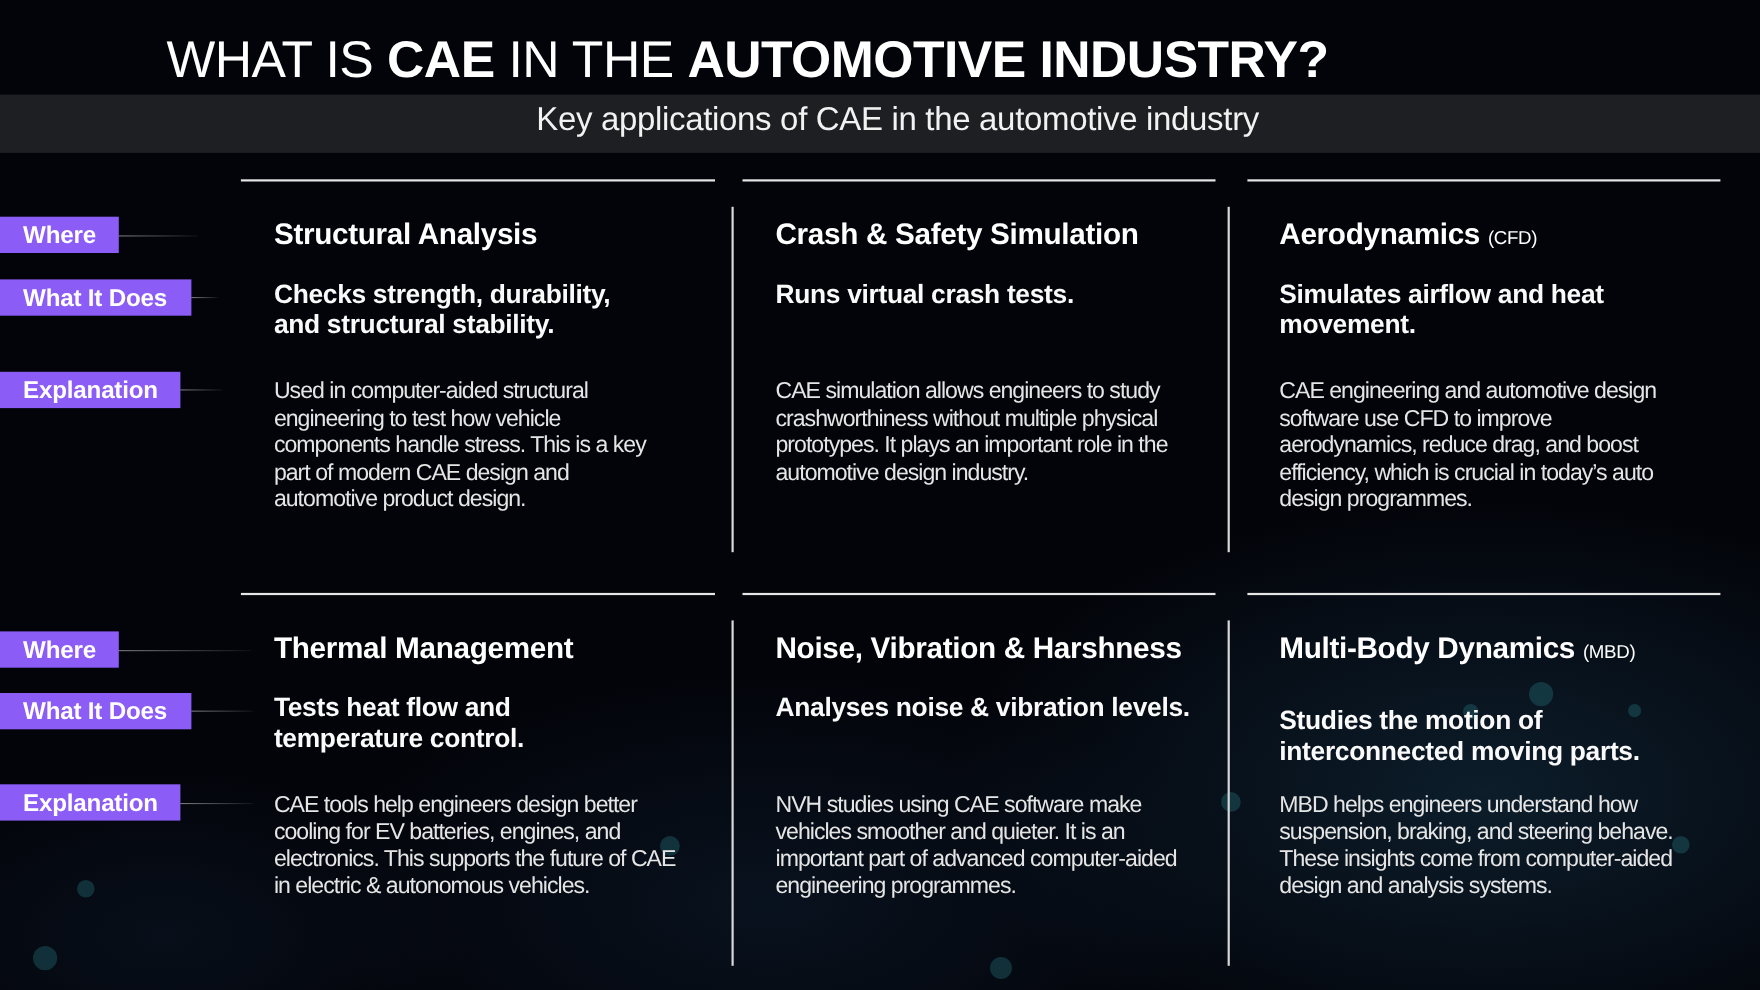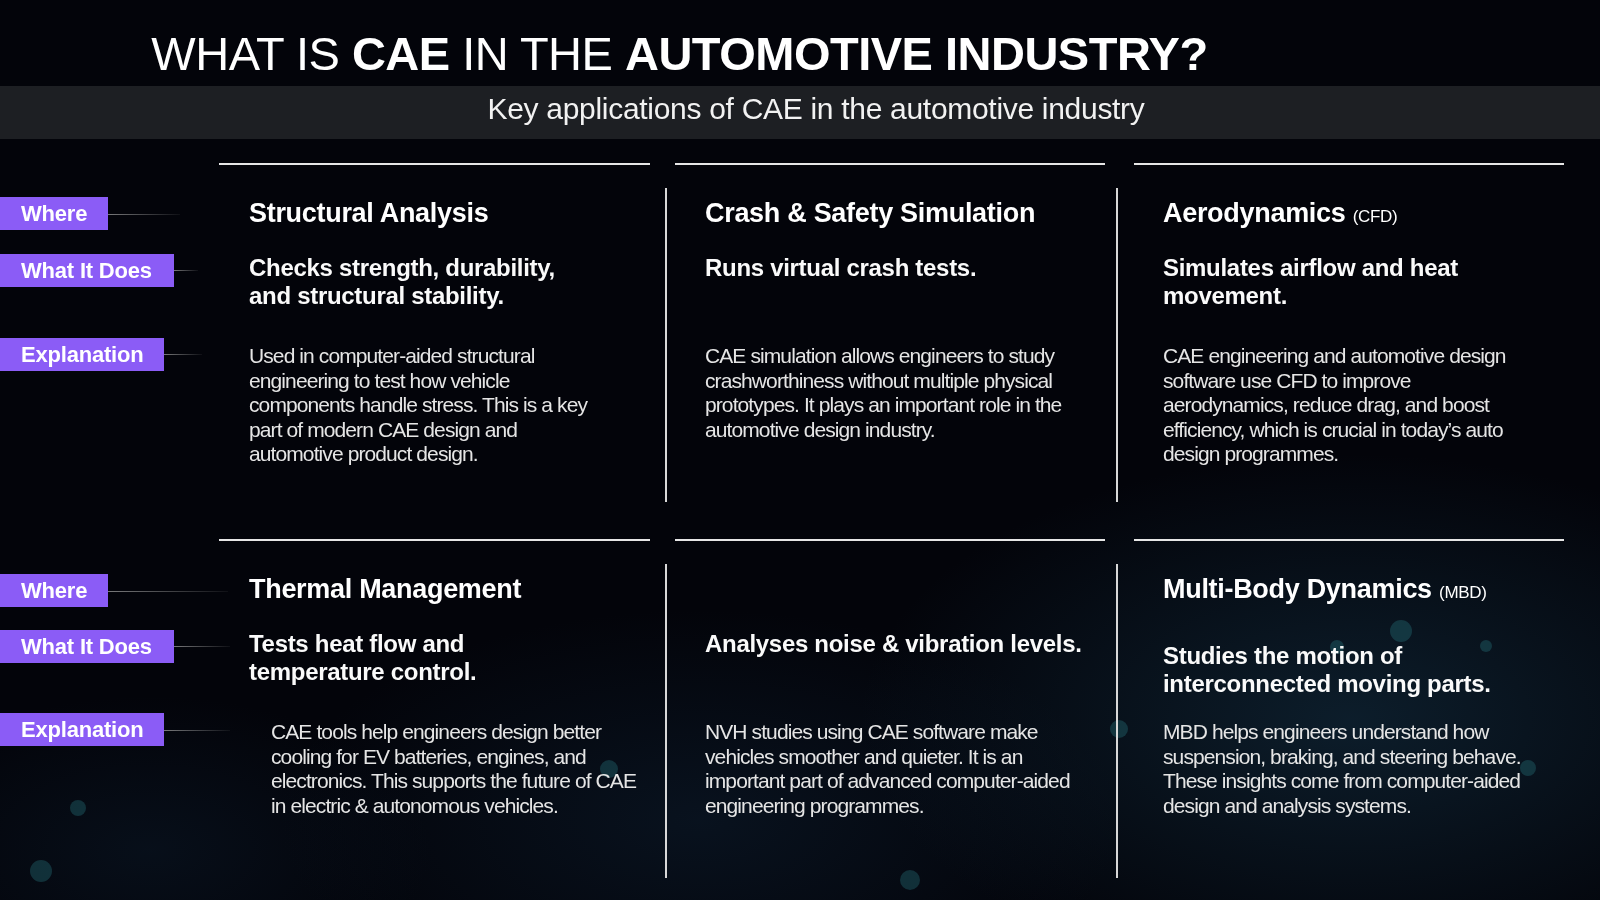--- a/index.html
+++ b/index.html
@@ -122,25 +122,25 @@
 
 <div class="card" style="left:1163px;top:198px;">
   <div class="card-title"><span>Aerodynamics</span> <span class="abbr">(CFD)</span></div>
   <div class="card-does" style="top:56px;width:320px;">Simulates airflow and heat movement.</div>
   <div class="card-expl" style="top:146px;width:362px;">CAE engineering and automotive design software use CFD to improve aerodynamics, reduce drag, and boost efficiency, which is crucial in today’s auto design programmes.</div>
 </div>
 
 <div class="card" style="left:249px;top:574px;">
   <div class="card-title"><span>Thermal Management</span></div>
   <div class="card-does" style="top:56px;width:260px;">Tests heat flow and temperature control.</div>
-  <div class="card-expl" style="top:146px;width:382px;margin-left:22px;">CAE tools help engineers design better cooling for EV batteries, engines, and electronics. This supports the future of CAE in electric &amp; autonomous vehicles.</div>
+  <div class="card-expl" style="top:146px;width:382px;">CAE tools help engineers design better cooling for EV batteries, engines, and electronics. This supports the future of CAE in electric &amp; autonomous vehicles.</div>
 </div>
 
 <div class="card" style="left:705px;top:574px;">
-  <div class="card-title"></div>
+  <div class="card-title"><span>Noise, Vibration &amp; Harshness</span></div>
   <div class="card-does" style="top:56px;width:400px;">Analyses noise &amp; vibration levels.</div>
   <div class="card-expl" style="top:146px;width:376px;">NVH studies using CAE software make vehicles smoother and quieter. It is an important part of advanced computer-aided engineering programmes.</div>
 </div>
 
 <div class="card" style="left:1163px;top:574px;">
   <div class="card-title"><span>Multi-Body Dynamics</span> <span class="abbr">(MBD)</span></div>
   <div class="card-does" style="top:68px;width:360px;">Studies the motion of interconnected moving parts.</div>
   <div class="card-expl" style="top:146px;width:376px;">MBD helps engineers understand how suspension, braking, and steering behave. These insights come from computer-aided design and analysis systems.</div>
 </div>
 

